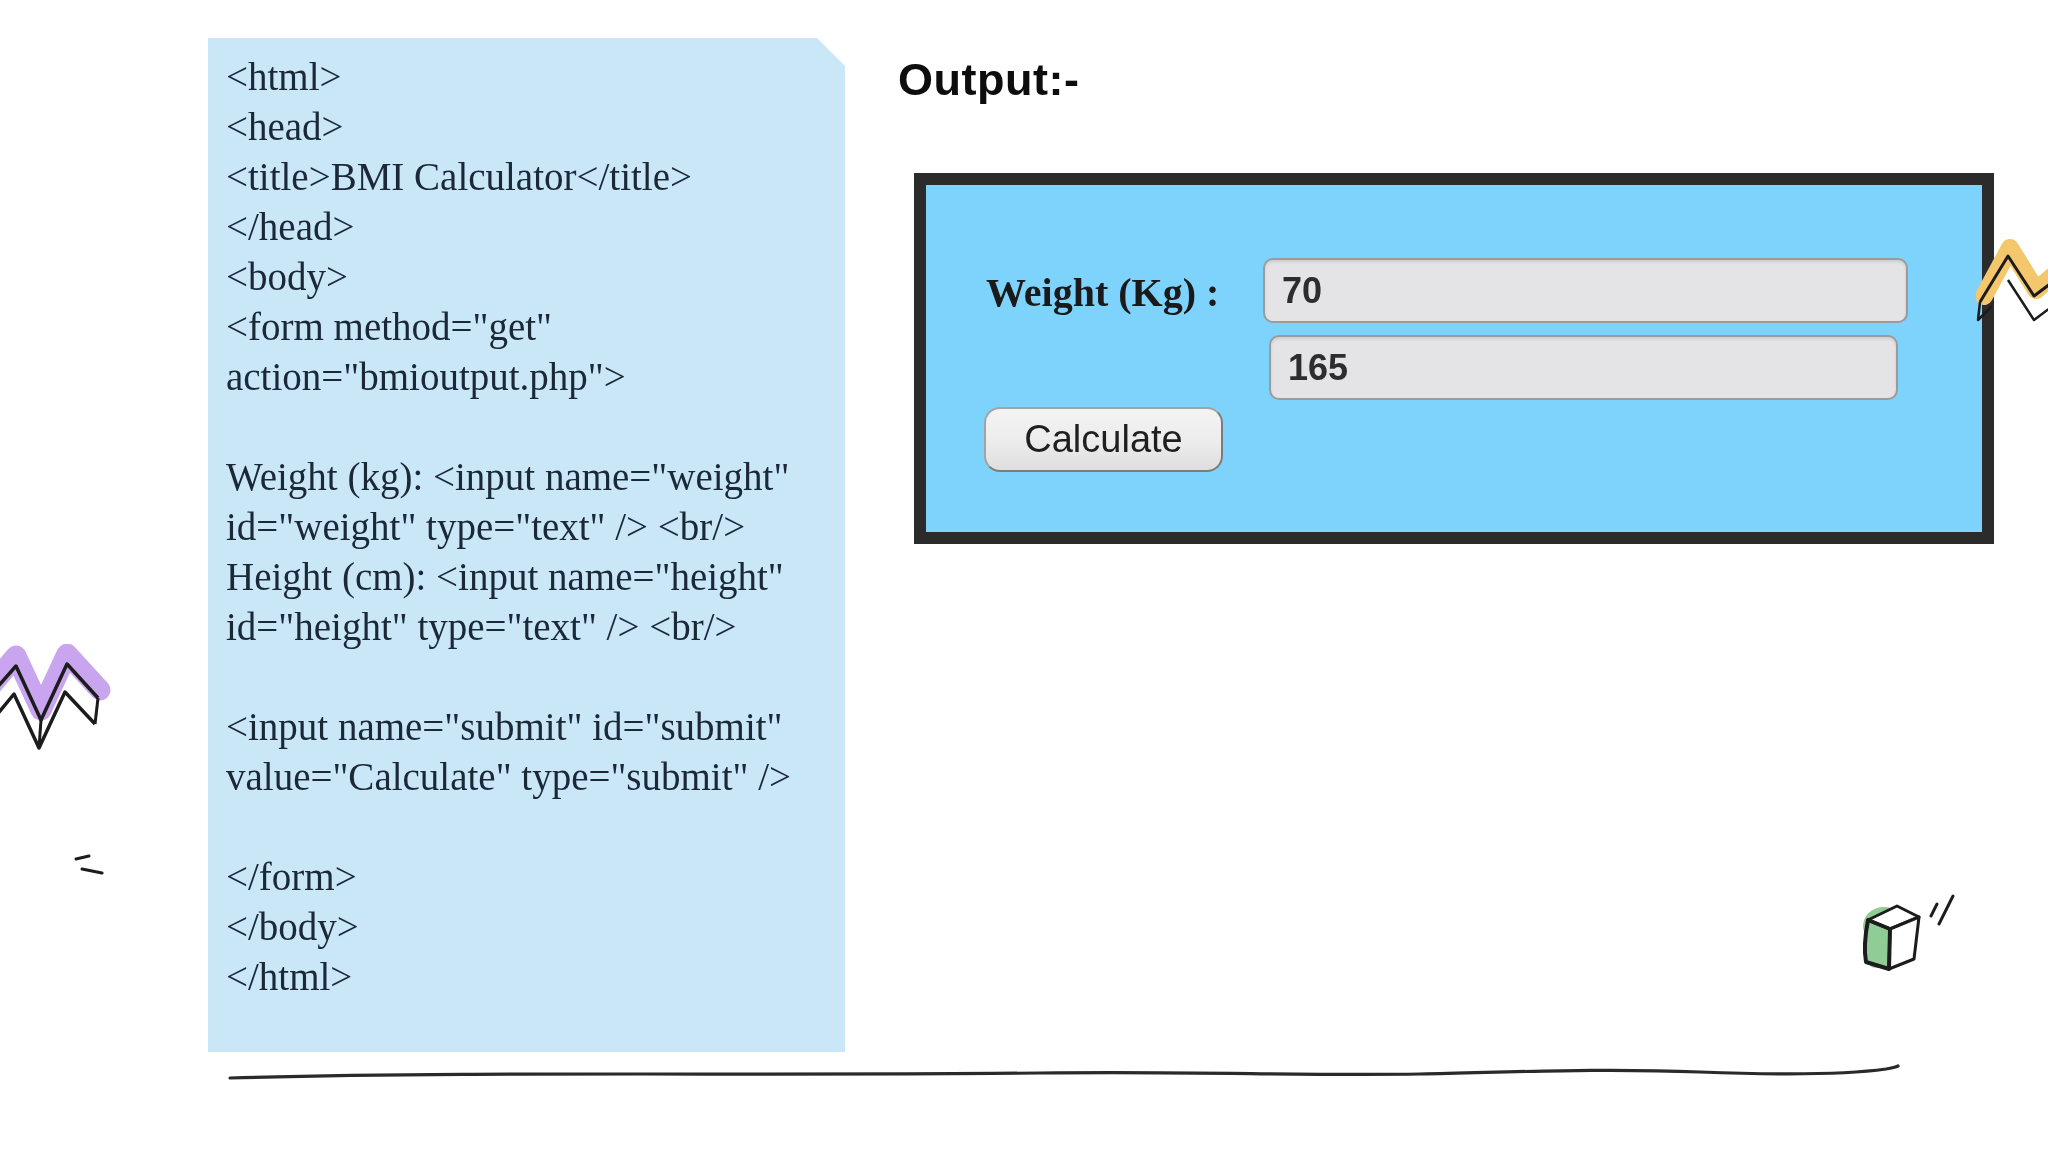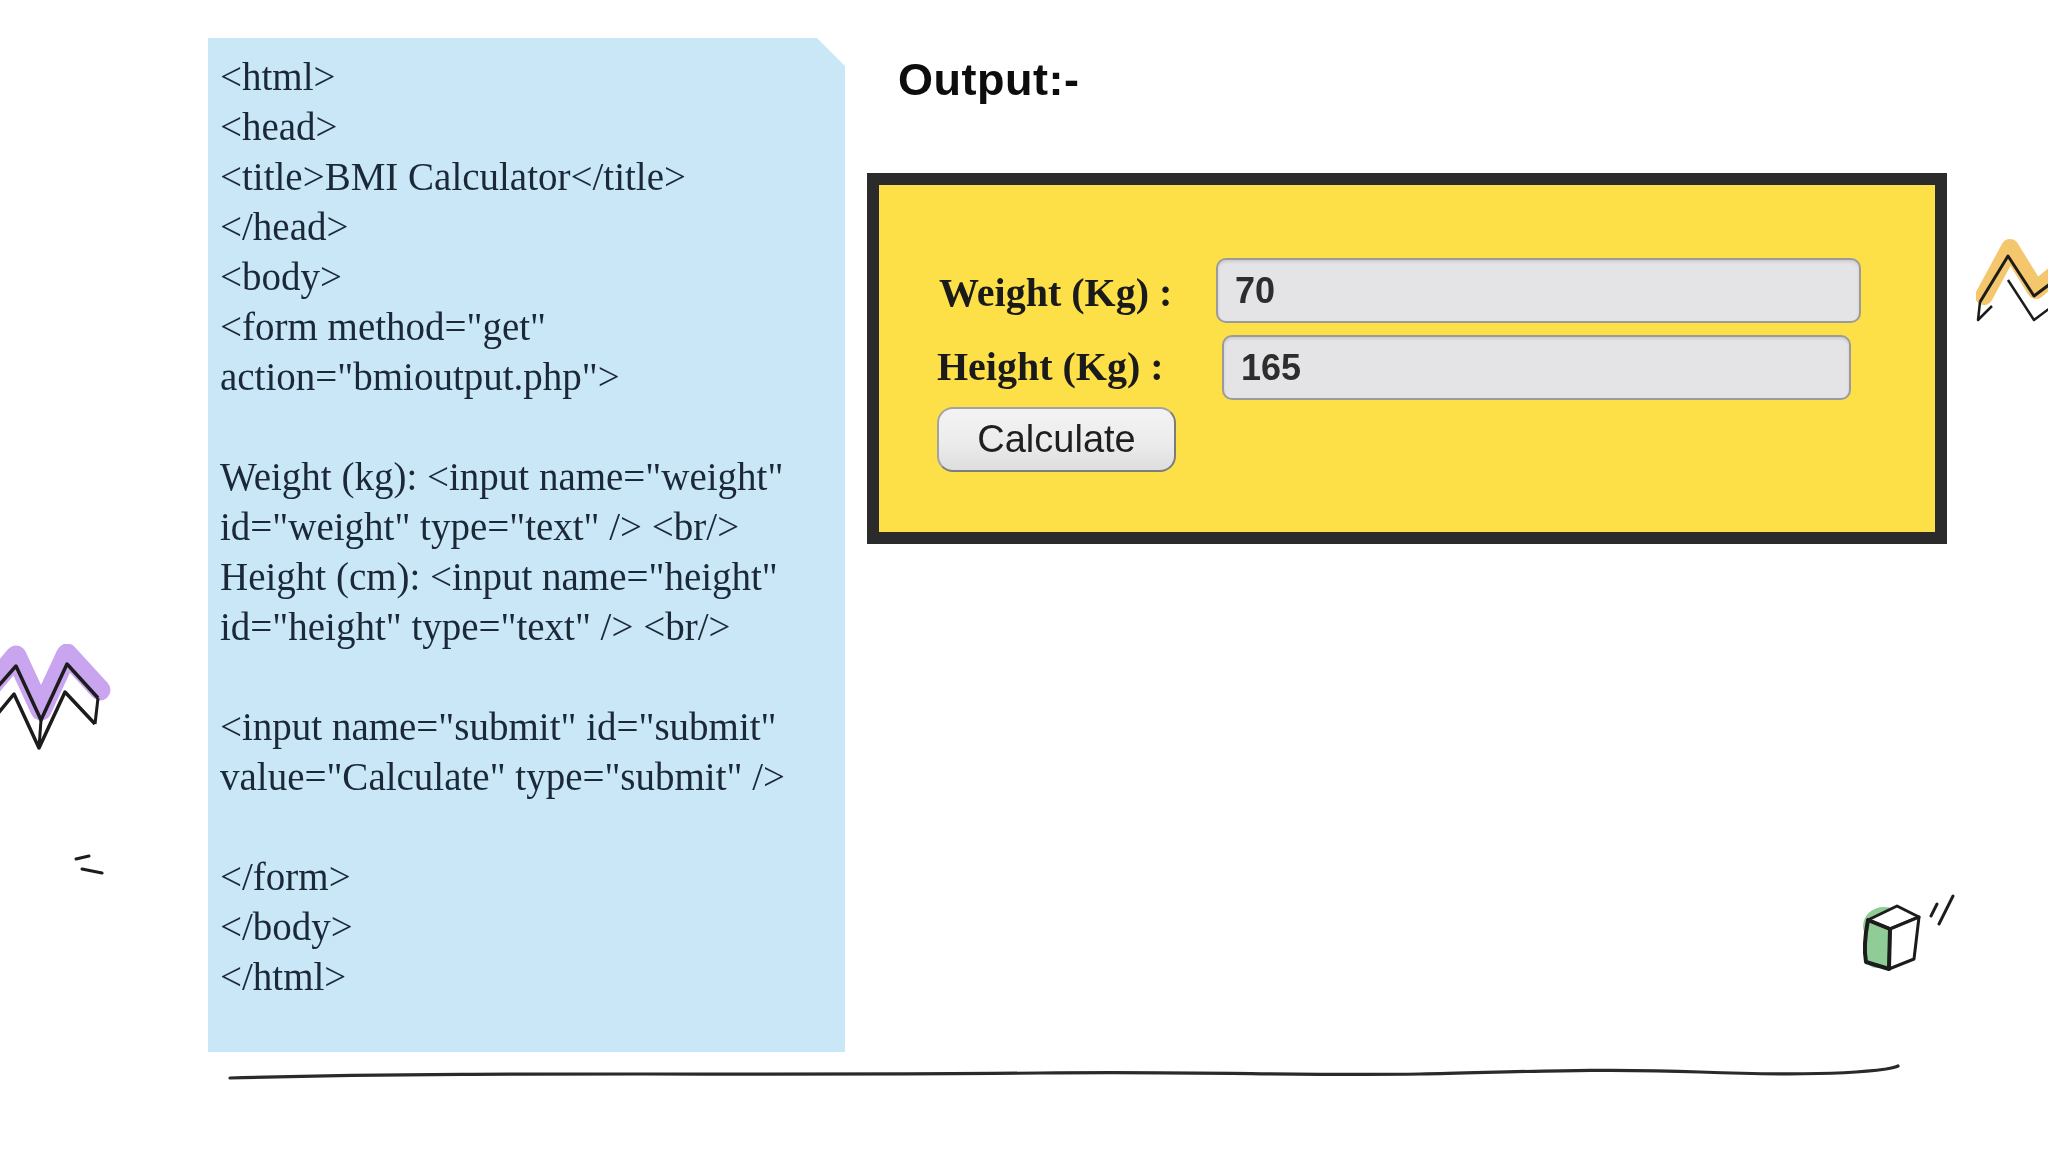--- a/index.html
+++ b/index.html
@@ -21,34 +21,34 @@
     position:relative;width:2048px;height:1152px;overflow:hidden;background:#ffffff;
     font-family:"Liberation Sans",sans-serif;
   }
   
   .code-panel{
     position:absolute;left:208px;top:38px;width:637px;height:1014px;
     background:var(--panel-blue);
     clip-path:polygon(0 0, calc(100% - 28px) 0, 100% 28px, 100% 100%, 0 100%);
   }
   .code-lines{
-    padding:14px 8px 0 12px;
+    padding:14px 8px 0 18px;
     font-family:"Liberation Serif",serif;
     font-size:39px;line-height:50px;color:var(--code-text);
     white-space:pre-wrap;
   }
   .code-line{min-height:50px;}
   
   .output-heading{
     position:absolute;left:898px;top:40px;
     font-size:45px;font-weight:bold;color:#0d0d0d;letter-spacing:0.5px;margin-top:14px;
   }
   .output-box{
-    position:absolute;left:867px;top:173px;width:1080px;height:371px;
-    border:12px solid var(--box-border);background:#fde047;
+    position:absolute;left:914px;top:173px;width:1080px;height:371px;
+    border:12px solid var(--box-border);background:#7dd3fc;
   }
   .form-label{
     position:absolute;
     font-family:"Liberation Serif",serif;font-weight:bold;
     font-size:40px;color:#1a1a1a;white-space:nowrap;
   }
   .form-label.weight{left:60px;top:84px;}
   .form-label.height{left:58px;top:158px;}
   .field{
     position:absolute;height:65px;
@@ -83,21 +83,20 @@
 
   <section class="code-panel">
     <div class="code-lines"><div class="code-line">&lt;html&gt;</div><div class="code-line">&lt;head&gt;</div><div class="code-line">&lt;title&gt;BMI Calculator&lt;/title&gt;</div><div class="code-line">&lt;/head&gt;</div><div class="code-line">&lt;body&gt;</div><div class="code-line">&lt;form method="get"</div><div class="code-line">action="bmioutput.php"&gt;</div><div class="code-line"></div><div class="code-line">Weight (kg): &lt;input name="weight"</div><div class="code-line">id="weight" type="text" /&gt; &lt;br/&gt;</div><div class="code-line">Height (cm): &lt;input name="height"</div><div class="code-line">id="height" type="text" /&gt; &lt;br/&gt;</div><div class="code-line"></div><div class="code-line">&lt;input name="submit" id="submit"</div><div class="code-line">value="Calculate" type="submit" /&gt;</div><div class="code-line"></div><div class="code-line">&lt;/form&gt;</div><div class="code-line">&lt;/body&gt;</div><div class="code-line">&lt;/html&gt;</div></div>
   </section>
 
   <h2 class="output-heading">Output:-</h2>
 
   <div class="output-box">
     <span class="form-label weight">Weight (Kg) :</span>
     <input class="field weight" type="text" readonly="" value="70" style="">
-    <span class="form-label height">Height (Kg) :</span>
     <input class="field height" type="text" readonly="" value="165" style="">
     <button class="calc-btn">Calculate</button>
   </div>
 
   <svg class="doodle doodle-purple-zigzag" width="118" height="126" viewBox="0 0 118 126">
     <polyline points="-8,48 22,12 47,66 73,10 106,46" fill="none" stroke="var(--doodle-purple)" stroke-width="21" stroke-linejoin="round" stroke-linecap="round"></polyline>
     <polyline points="-8,56 22,22 47,76 73,20 104,54" fill="none" stroke="var(--ink)" stroke-width="3.5" stroke-linejoin="round"></polyline>
     <polyline points="-8,84 20,50 45,104 71,48 101,80" fill="none" stroke="var(--ink)" stroke-width="3.5" stroke-linejoin="round"></polyline>
     <line x1="104" y1="54" x2="101" y2="80" stroke="var(--ink)" stroke-width="3"></line>
     <line x1="47" y1="76" x2="45" y2="104" stroke="var(--ink)" stroke-width="3"></line>

